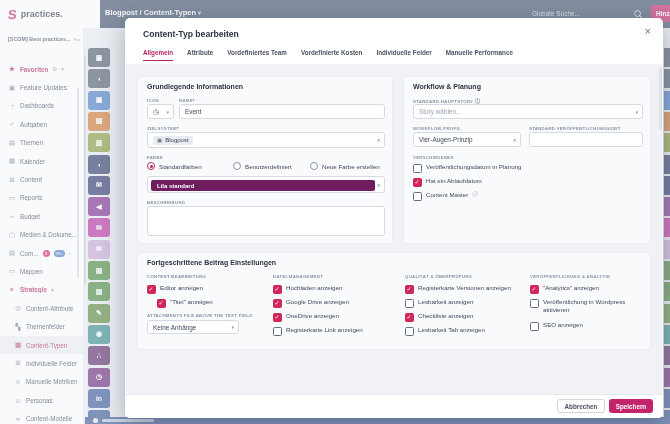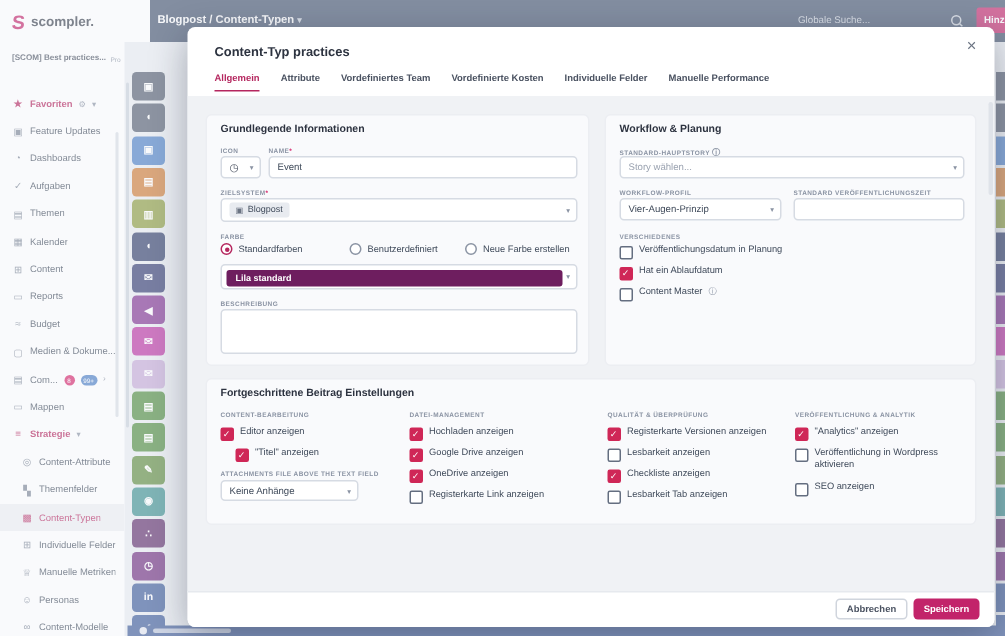--- a/index.html
+++ b/index.html
@@ -99,21 +99,21 @@
   <div class="top-header">
     <div class="breadcrumb"><span>Blogpost / Content-Typen</span><span class="caret">▾</span></div>
     <div class="gsearch">
       <input placeholder="Globale Suche..." style="">
       <span class="search-icon"></span>
     </div>
     <button class="add-btn">Hinzu</button>
   </div>
   <div class="logo-strip">
     <span class="logo-mark">S</span>
-    <span class="logo-text">scompler.</span>
+    <span class="logo-text">practices.</span>
   </div>
 
   <div class="sidebar">
     <div class="workspace">
       <span class="ws-name">[SCOM] Best practices...</span>
       <span class="ws-badge">Pro</span>
     </div>
     <div class="nav">
       <div class="nav-item accent">
         <span class="ni-icon">★</span>
@@ -247,21 +247,21 @@
       <div class="edge" style="top: 362.1px; background: rgb(59, 89, 152);"></div>
     </div>
   <div class="bottom-row">
     <span class="br-icon"></span>
     <span class="br-blur"></span>
   </div>
 
   <div class="overlay"></div>
 
   <div class="modal">
-    <div class="m-title">Content-Typ practices</div>
+    <div class="m-title">Content-Typ bearbeiten</div>
     <div class="m-close">×</div>
     <div class="m-tabs">
       <div class="m-tab active">Allgemein</div>
       <div class="m-tab">Attribute</div>
       <div class="m-tab">Vordefiniertes Team</div>
       <div class="m-tab">Vordefinierte Kosten</div>
       <div class="m-tab">Individuelle Felder</div>
       <div class="m-tab">Manuelle Performance</div>
     </div>
 

